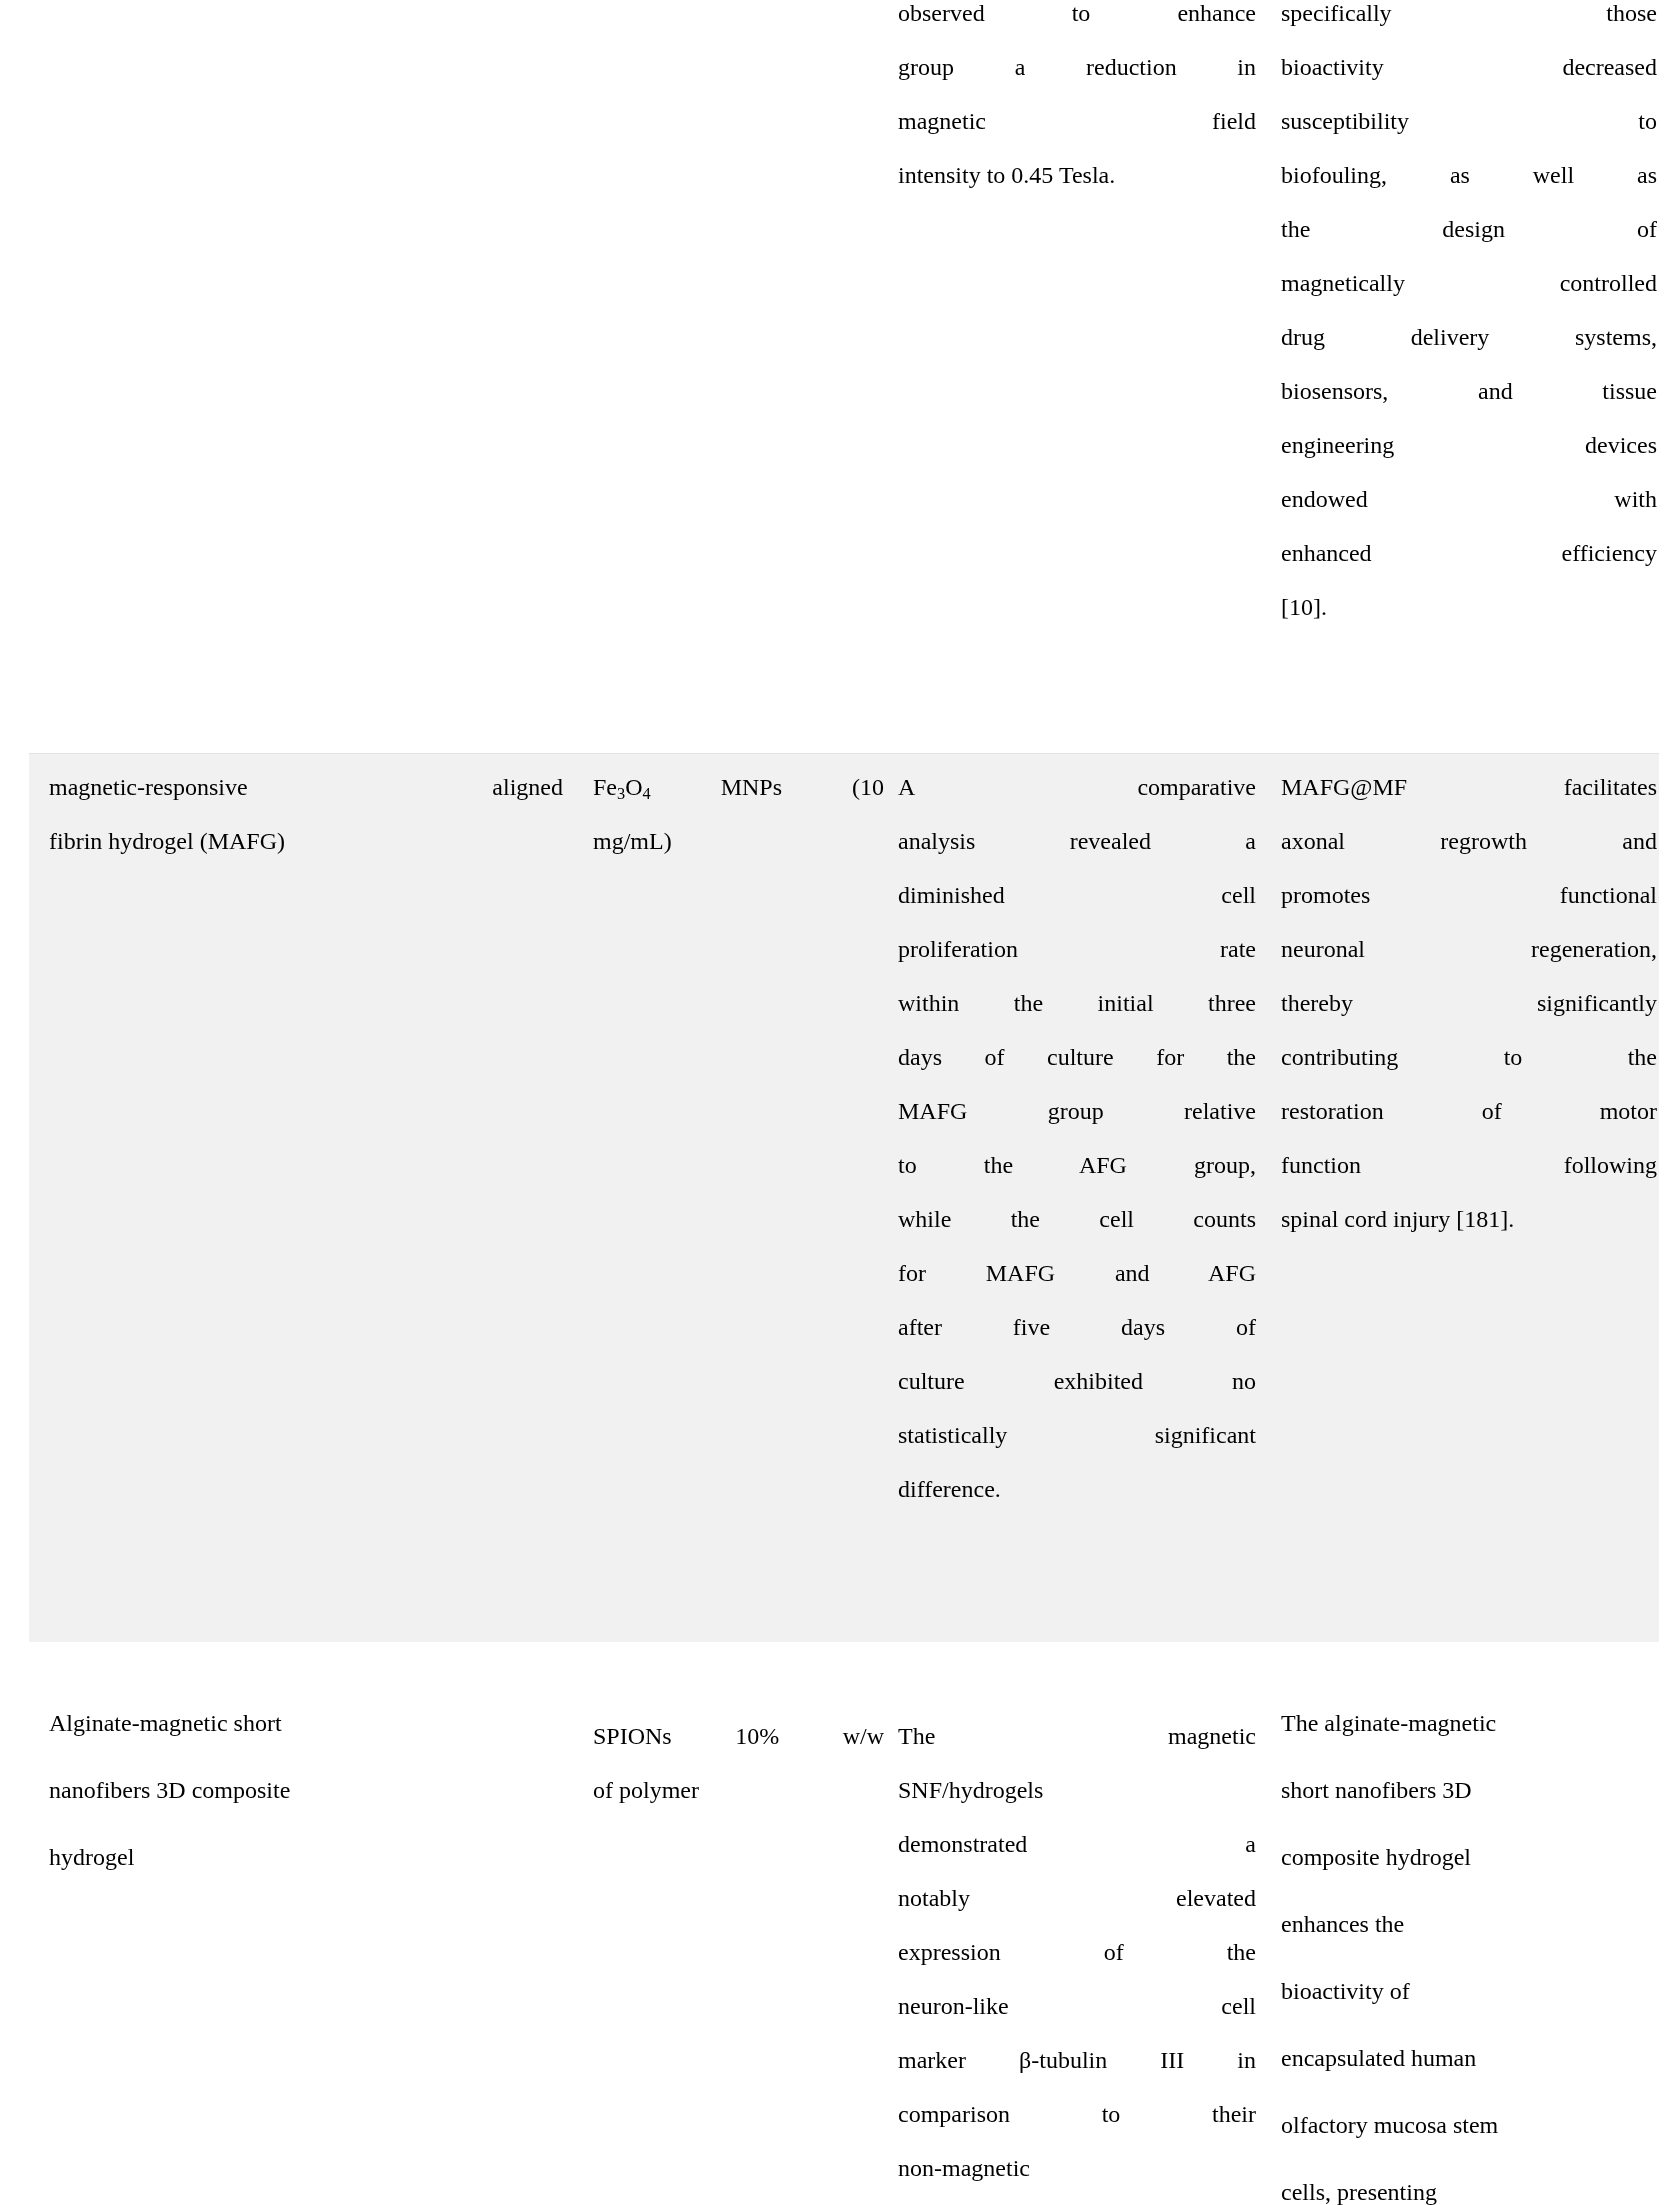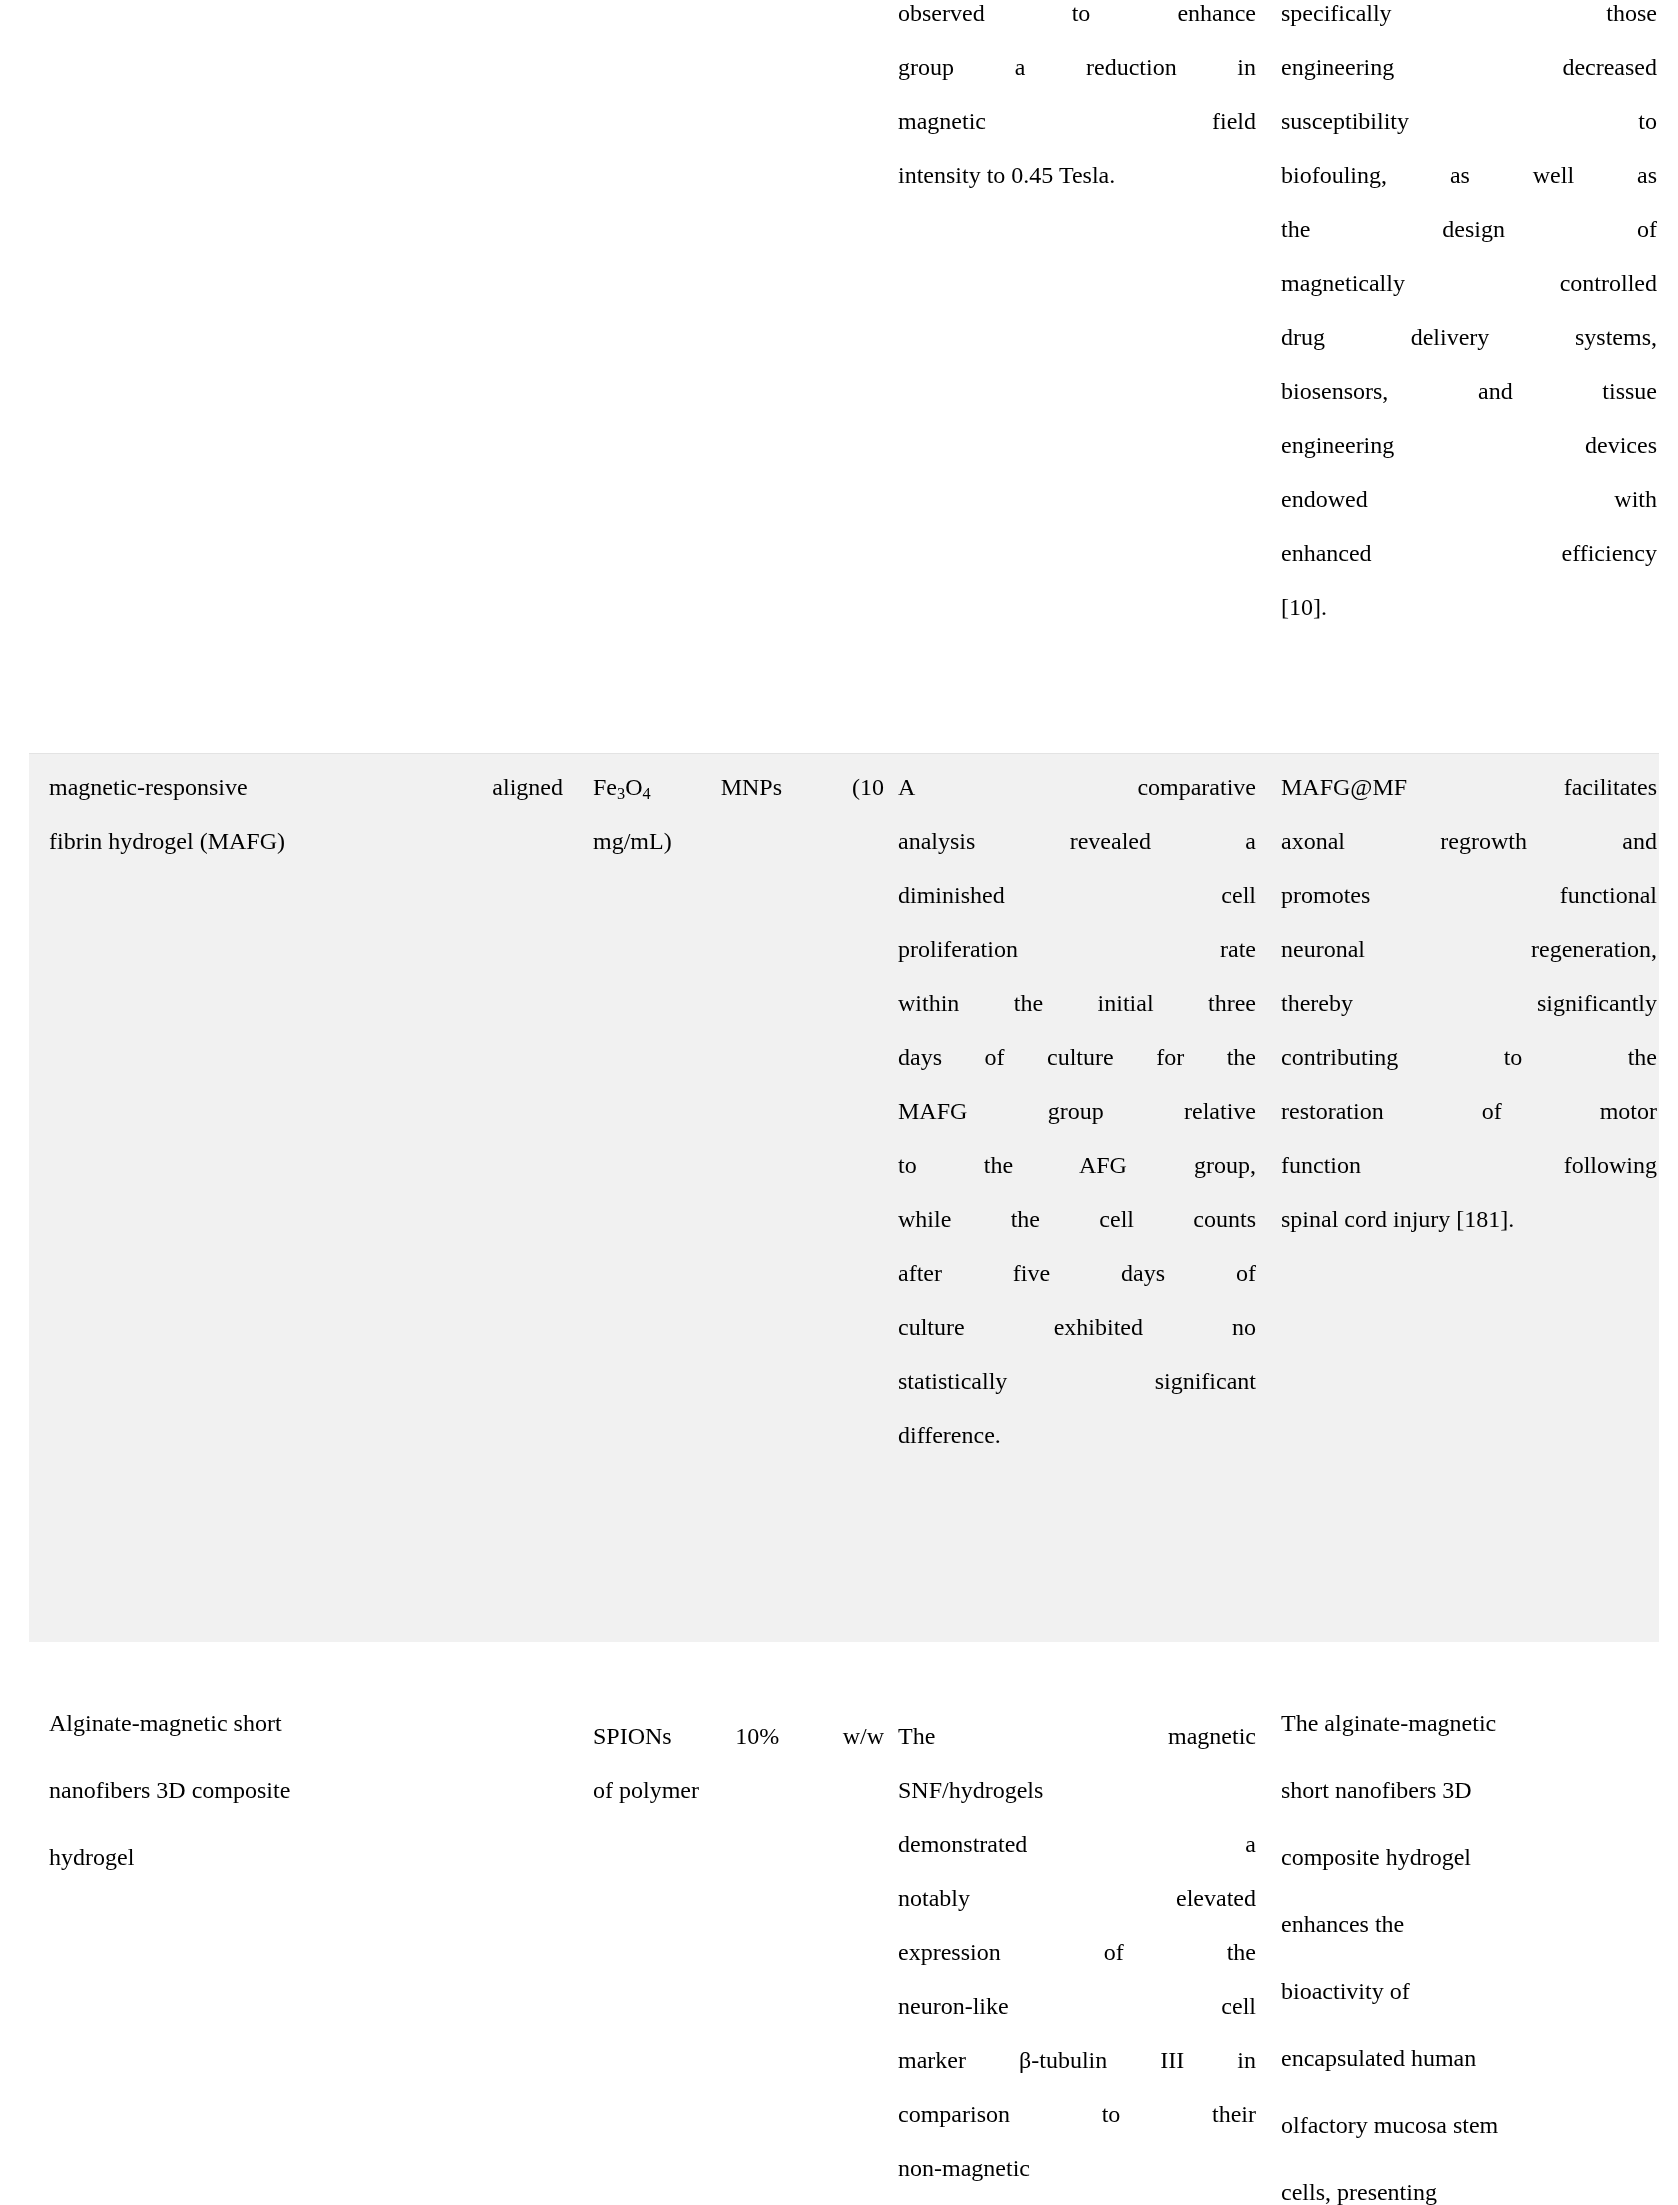--- a/index.html
+++ b/index.html
@@ -96,21 +96,21 @@
 
       <div class="cell c3 just" style="top:-14px;">
         <span class="jline">observed to enhance</span>
         <span class="jline">group a reduction in</span>
         <span class="jline">magnetic field</span>
         <span class="jline last">intensity to 0.45 Tesla.</span>
       </div>
 
       <div class="cell c4 just" style="top:-14px;">
         <span class="jline">specifically those</span>
-        <span class="jline">engineering decreased</span>
+        <span class="jline">bioactivity decreased</span>
         <span class="jline">susceptibility to</span>
         <span class="jline">biofouling, as well as</span>
         <span class="jline">the design of</span>
         <span class="jline">magnetically controlled</span>
         <span class="jline">drug delivery systems,</span>
         <span class="jline">biosensors, and tissue</span>
         <span class="jline">engineering devices</span>
         <span class="jline">endowed with</span>
         <span class="jline">enhanced efficiency</span>
         <span class="jline last">[10].</span>
@@ -137,20 +137,21 @@
       <div class="cell c3 just" style="top:6.6px;">
         <span class="jline">A comparative</span>
         <span class="jline">analysis revealed a</span>
         <span class="jline">diminished cell</span>
         <span class="jline">proliferation rate</span>
         <span class="jline">within the initial three</span>
         <span class="jline">days of culture for the</span>
         <span class="jline">MAFG group relative</span>
         <span class="jline">to the AFG group,</span>
         <span class="jline">while the cell counts</span>
+        <span class="jline">for MAFG and AFG</span>
         <span class="jline">after five days of</span>
         <span class="jline">culture exhibited no</span>
         <span class="jline">statistically significant</span>
         <span class="jline last">difference.</span>
       </div>
 
       <div class="cell c4 just" style="top:6.6px;">
         <span class="jline">MAFG@MF facilitates</span>
         <span class="jline">axonal regrowth and</span>
         <span class="jline">promotes functional</span>

